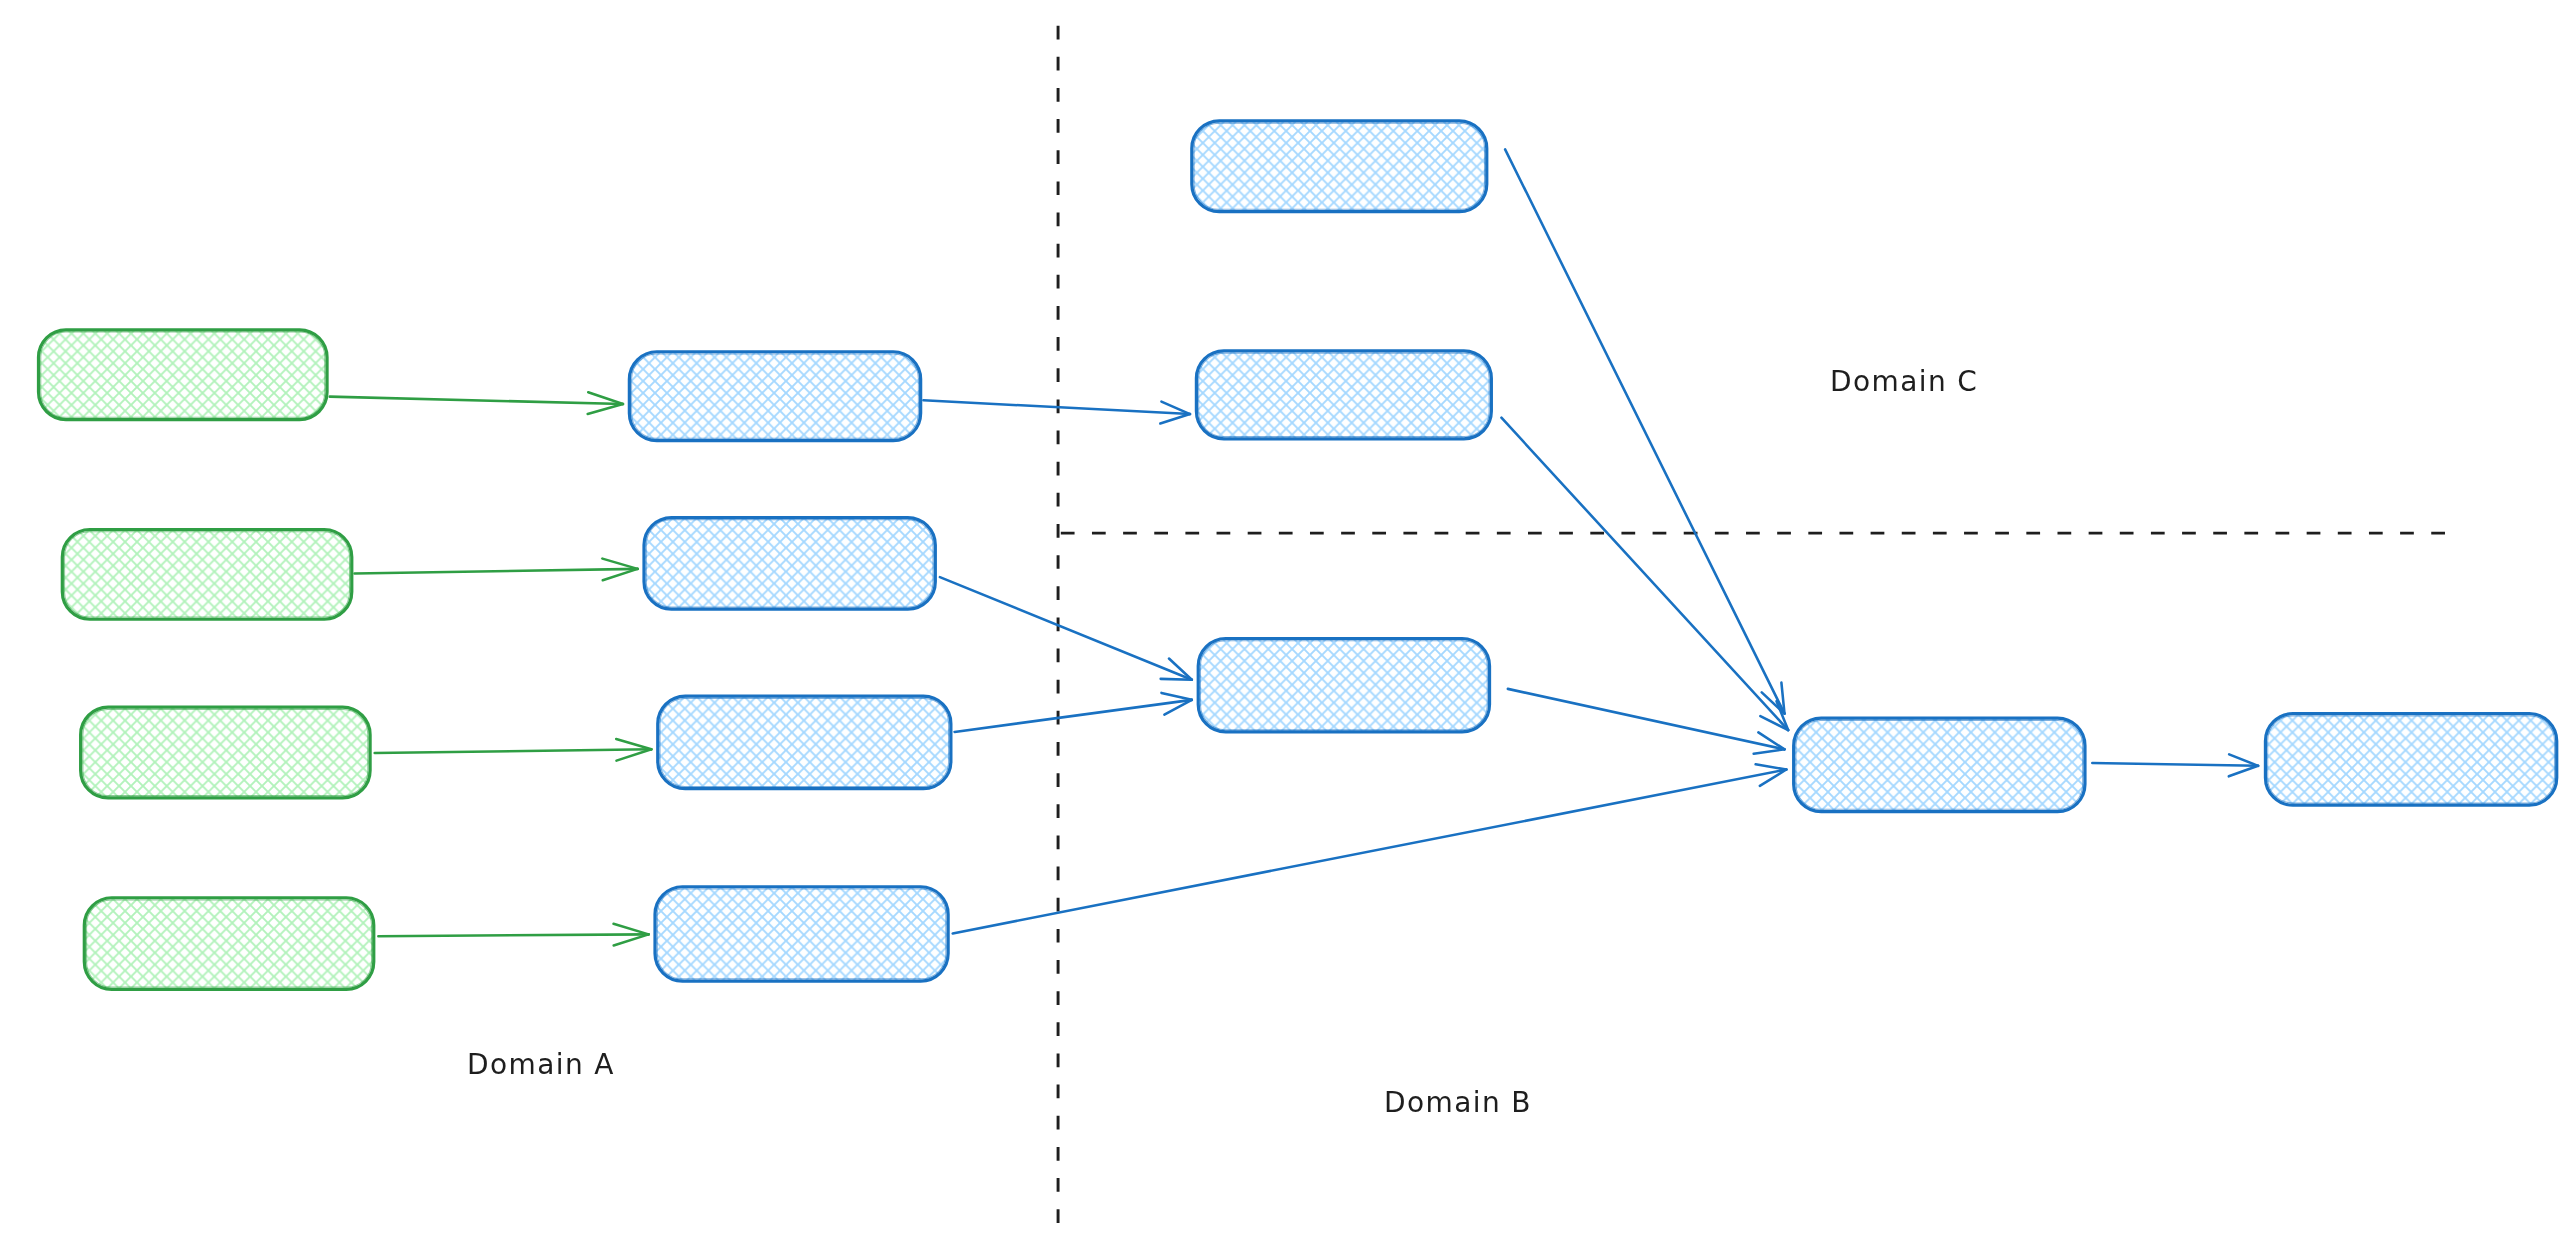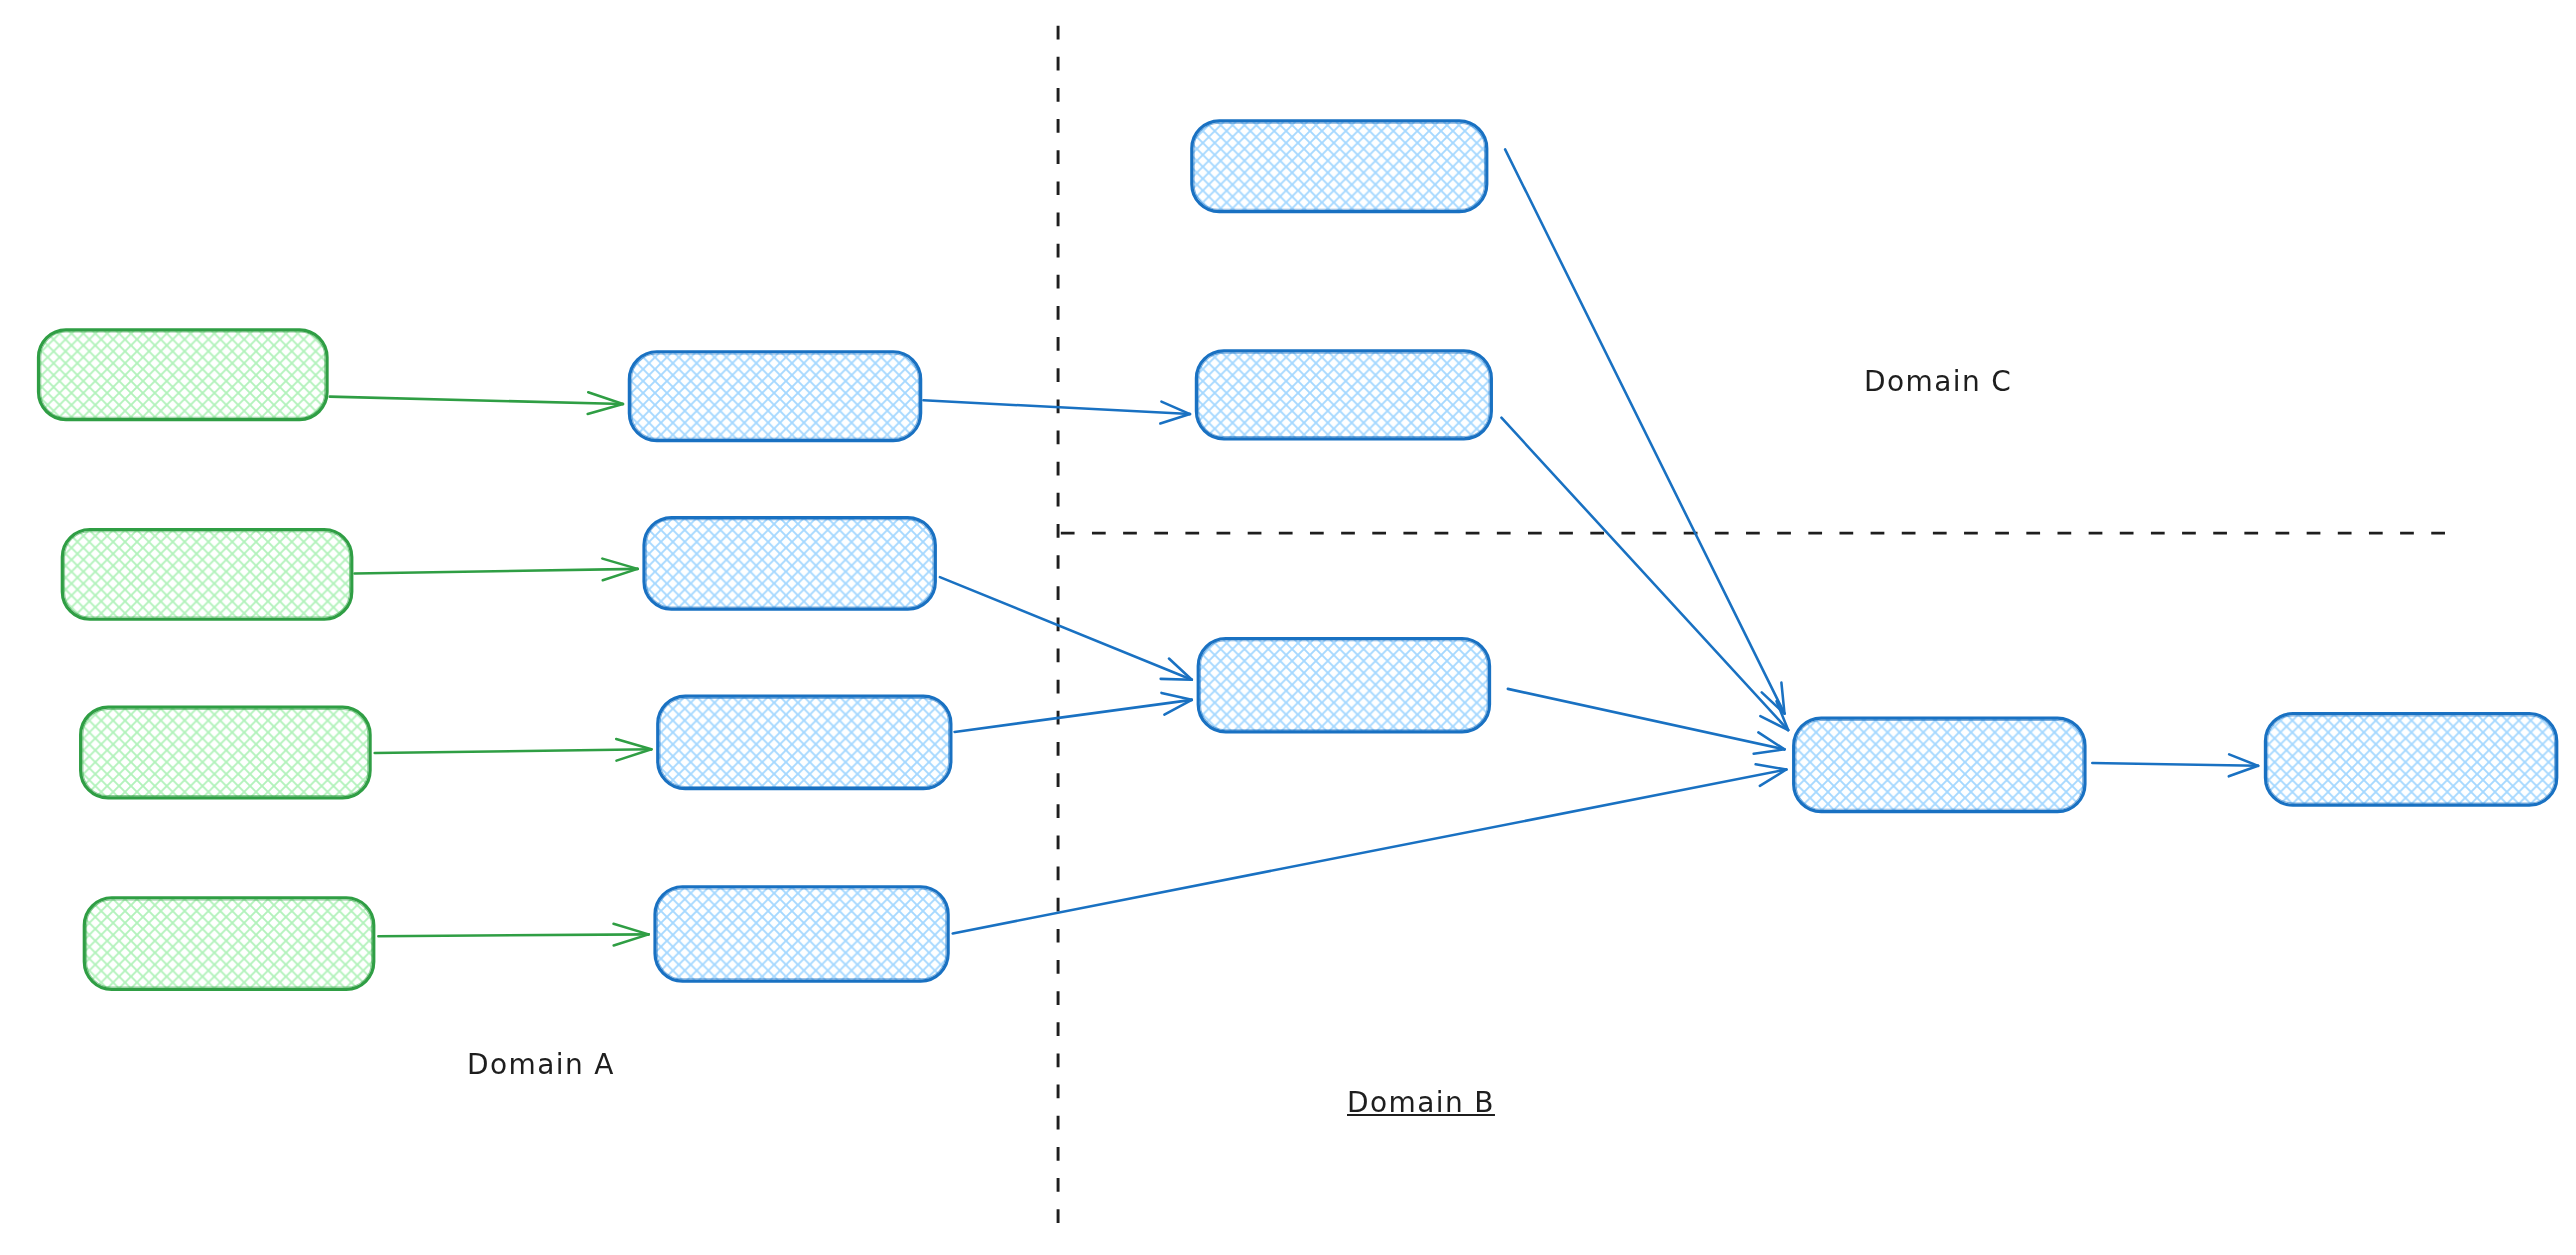--- a/index.html
+++ b/index.html
@@ -168,16 +168,16 @@
         <rect x="1958" y="784" width="318" height="102" rx="30" ry="30" fill="url(#hatch-blue)" stroke="#1971c2" stroke-width="3.5"></rect>
         <rect x="1960.5" y="786.5" width="313" height="97" rx="27" ry="27" fill="none" stroke="#1971c2" stroke-width="1.1" opacity="0.55"></rect>
       </g>
       <g>
         <rect x="2473" y="779" width="318" height="100" rx="30" ry="30" fill="#ffffff" stroke="none"></rect>
         <rect x="2473" y="779" width="318" height="100" rx="30" ry="30" fill="url(#hatch-blue)" stroke="#1971c2" stroke-width="3.5"></rect>
         <rect x="2475.5" y="781.5" width="313" height="95" rx="27" ry="27" fill="none" stroke="#1971c2" stroke-width="1.1" opacity="0.55"></rect>
       </g>
     </svg>
   <div class="domain-label" style="left: 467px; top: 1048px; color: rgb(30, 30, 30);">Domain A</div>
-  <div class="domain-label" style="left: 1347px; top: 1086px; color: rgb(30, 30, 30); text-decoration: underline;">Domain B</div>
-  <div class="domain-label" style="left: 1830px; top: 365px; color: rgb(30, 30, 30); margin-left: 34px;">Domain C</div>
+  <div class="domain-label" style="left: 1384px; top: 1086px; color: rgb(30, 30, 30);">Domain B</div>
+  <div class="domain-label" style="left: 1830px; top: 365px; color: rgb(30, 30, 30);">Domain C</div>
 </div>
 
 
 </body></html>

